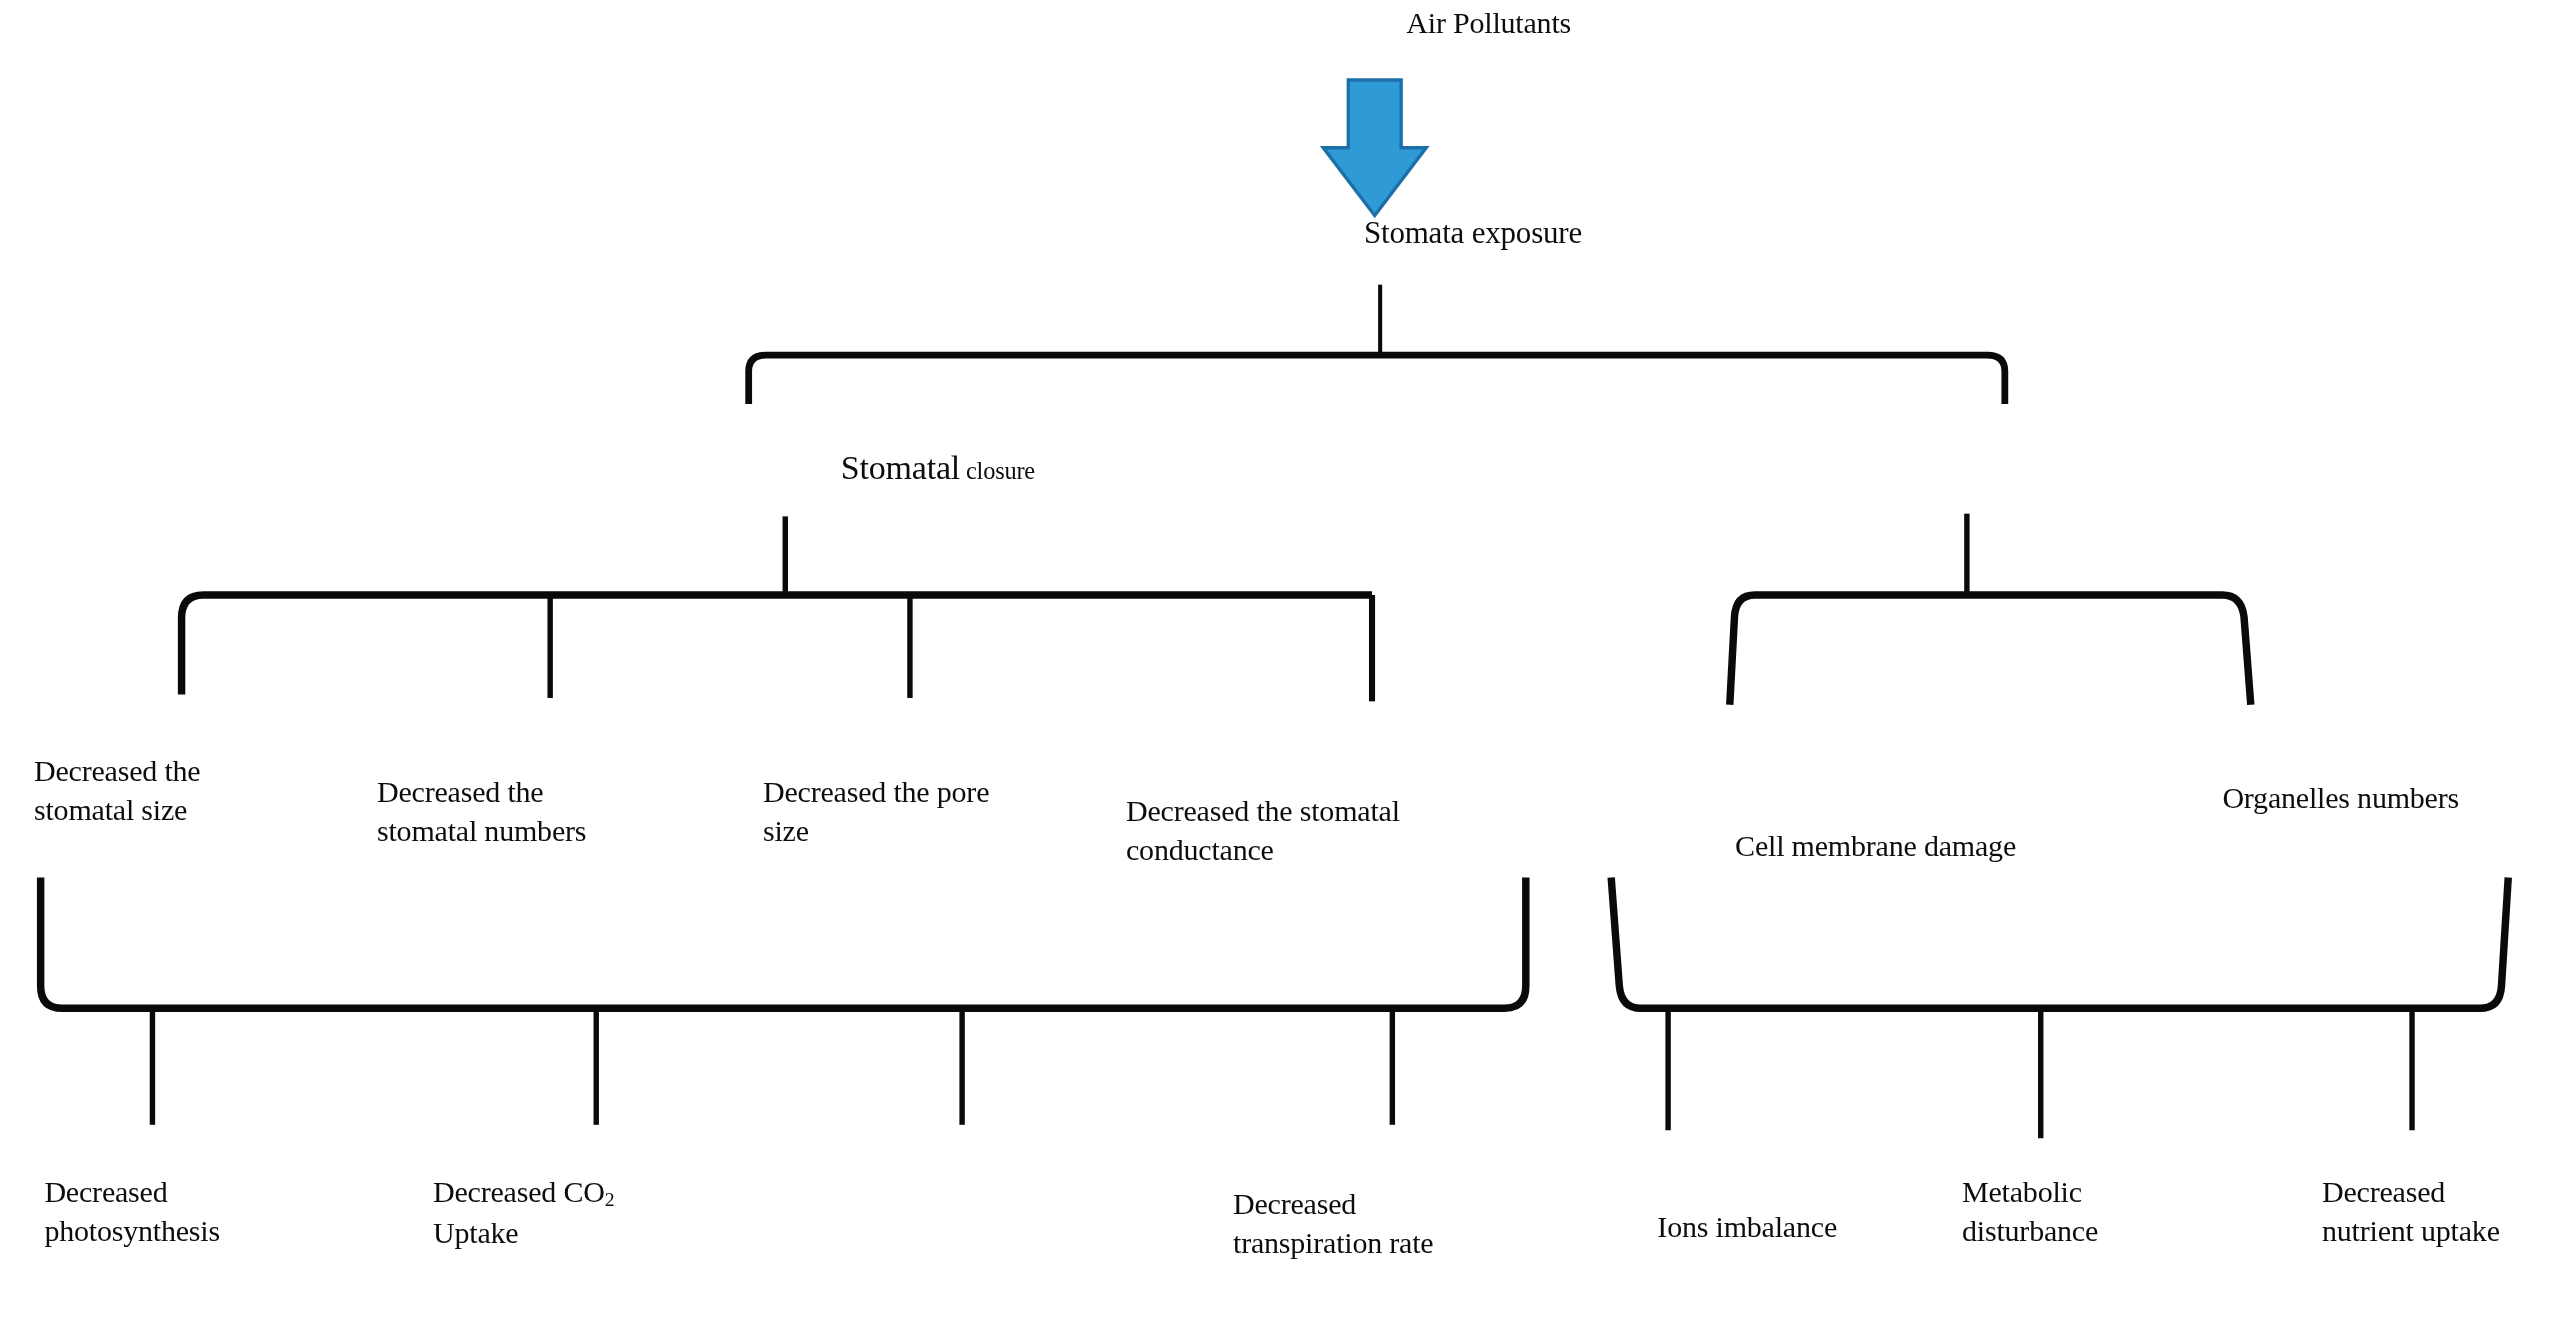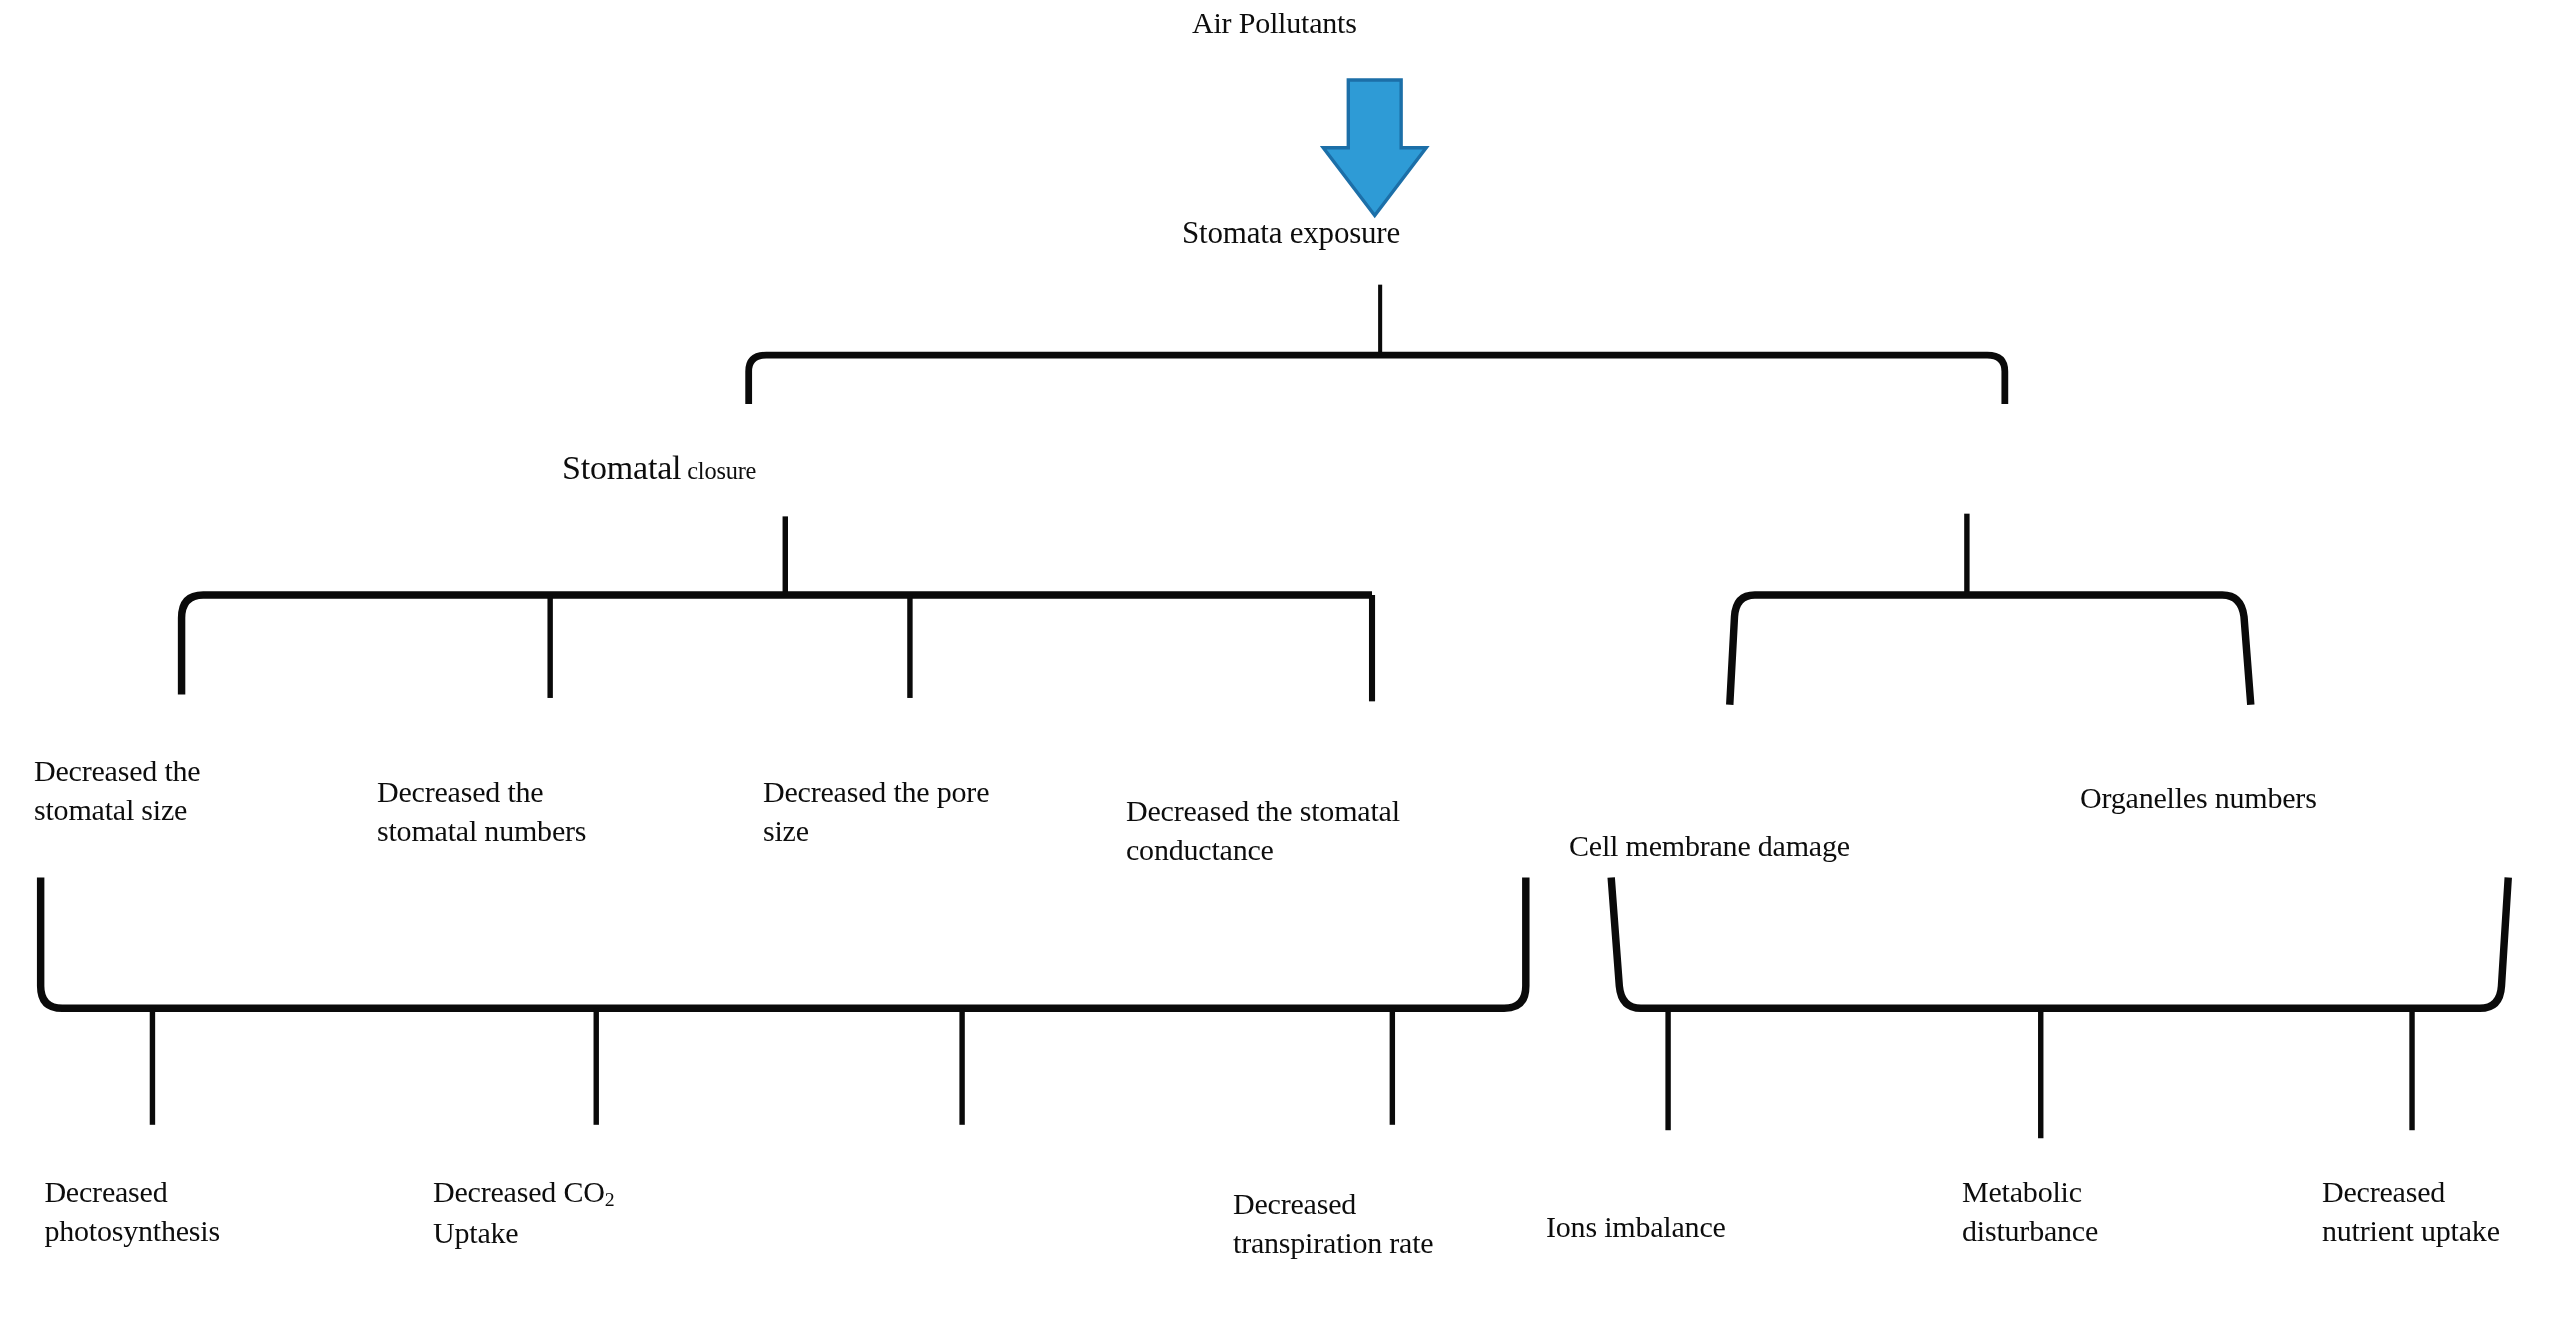--- a/index.html
+++ b/index.html
@@ -40,21 +40,21 @@
     line-height: 1.30;
     white-space: pre-line;
     letter-spacing: -0.2px;
   }
   .lvl0 { font-size: 30px; }
   .lvl1 { font-size: 31px; }
   .lvl2-big { font-size: 34px; }
   .lvl3 { font-size: 30px; }
   .lvl4 { font-size: 30px; margin-left: 20px; }
   .small-word { font-size: 24.4px; }
-  .ctr { text-align: left; }
+  .ctr { text-align: right; }
   .lft { text-align: left; }
   sub {
     font-size: 0.66em;
     vertical-align: -0.22em;
   }
 </style>
 </head>
 <body>
 
 <div id="chart-root">
@@ -90,21 +90,21 @@
     <path class="conn" stroke-width="8" d="M 2462 1488 L 2462 1668"></path>
     <path class="conn" stroke-width="8" d="M 3012 1488 L 3012 1680"></path>
     <path class="conn" stroke-width="8" d="M 3560 1488 L 3560 1668"></path>
 
   </svg>
 
   <div class="node-label lvl0 ctr" style="left:1192px; top:2.7px; width:379px;">Air Pollutants</div>
 
   <div class="node-label lvl1 ctr" style="left:1182px; top:213px; width:400px;">Stomata exposure</div>
 
-  <div class="node-label ctr" style="left:562px; top:432px; width:447px;">
+  <div class="node-label ctr" style="left:588px; top:432px; width:447px;">
     <span class="lvl2-big">Stomatal</span><span class="small-word"> </span><span class="small-word">closure</span>
   </div>
 
 
   <div class="node-label lvl3 lft" style="left:34px; top:751px; width:285px;">Decreased the
 stomatal size</div>
 
   <div class="node-label lvl3 lft" style="left:377px; top:772px; width:318px;">Decreased the
 stomatal numbers</div>
 

